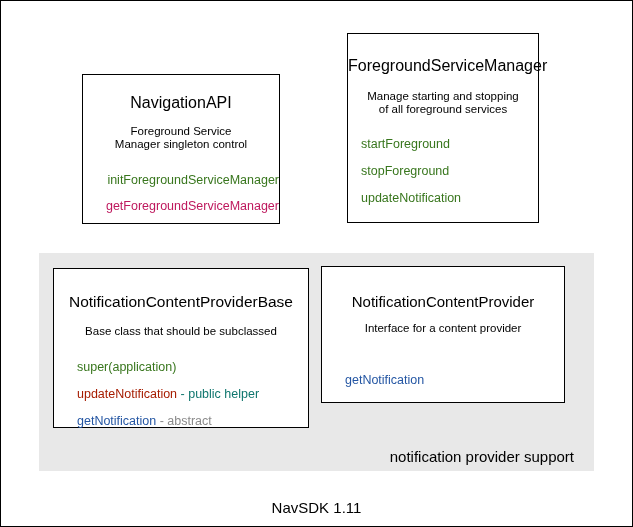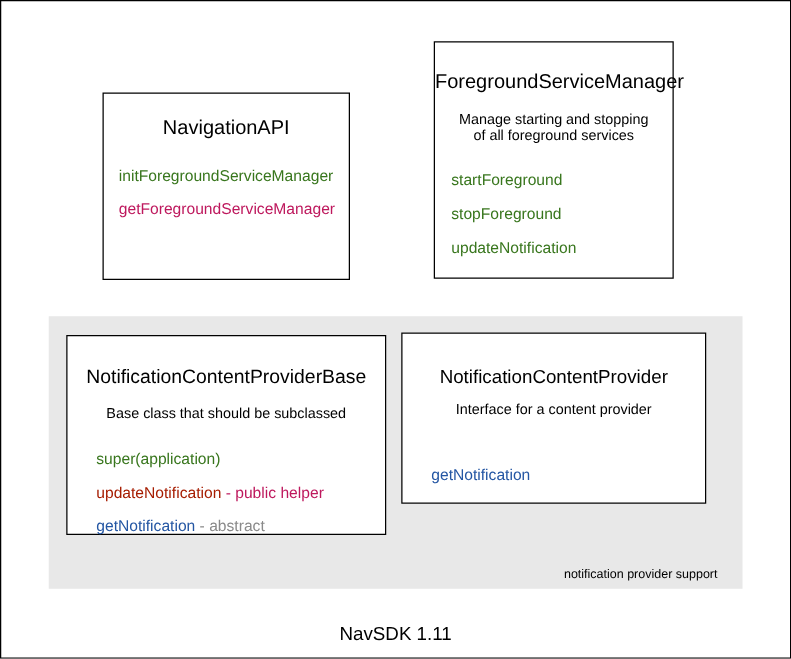--- a/index.html
+++ b/index.html
@@ -19,21 +19,21 @@
     left: 38px;
     top: 252px;
     width: 555px;
     height: 218px;
     background: #e8e8e8;
   }
   .group-label {
     position: absolute;
     right: 20px;
     bottom: 6px;
-    font-size: 10px;
+    font-size: 15px;
     color: #000000;
     white-space: nowrap;
   }
   .class-box {
     position: absolute;
     box-sizing: border-box;
     background: #ffffff;
     border: 1px solid #000000;
   }
   .box-title {
@@ -53,21 +53,21 @@
     line-height: 14px;
     white-space: nowrap;
   }
   .method .annotation { }
 
   
   #box-navigation-api { left: 81px; top: 73px; width: 198px; height: 150px; }
   #box-navigation-api .box-title { margin-top: 19px; }
   #box-navigation-api .box-desc  { margin-top: 13px; }
   #box-navigation-api .methods   { margin: 22px 0 0 12px; }
-  #box-navigation-api .method    { margin-bottom: 12px; }
+  #box-navigation-api .method    { margin-bottom: 12px; text-align: right; }
 
   
   #box-foreground-service-manager { left: 346px; top: 32px; width: 192px; height: 190px; }
   #box-foreground-service-manager .box-title { margin-top: 23px; }
   #box-foreground-service-manager .box-desc  { margin-top: 15px; }
   #box-foreground-service-manager .methods   { margin: 21px 0 0 13px; }
   #box-foreground-service-manager .method    { margin-bottom: 13px; }
 
   
   #box-notification-content-provider-base { left: 52px; top: 267px; width: 256px; height: 160px; }
@@ -96,20 +96,24 @@
 <body>
 
 <div class="canvas">
 
   <div class="group-region" style="background: rgb(232, 232, 232);">
     <div class="group-label">notification provider support</div>
   </div>
 
   <div class="class-box" id="box-navigation-api">
     <div class="box-title">NavigationAPI</div>
+    <div class="box-desc">
+      <div>Foreground Service</div>
+      <div>Manager singleton control</div>
+    </div>
     <div class="methods">
       <div class="method">
         <span style="color: rgb(56, 118, 29);">initForegroundServiceManager</span>
       </div>
       <div class="method">
         <span style="color: #be185d;">getForegroundServiceManager</span>
       </div>
     </div>
   </div>
 
@@ -135,21 +139,21 @@
   <div class="class-box" id="box-notification-content-provider-base">
     <div class="box-title">NotificationContentProviderBase</div>
     <div class="box-desc">
       <div>Base class that should be subclassed</div>
     </div>
     <div class="methods">
       <div class="method">
         <span style="color: rgb(56, 118, 29);">super(application)</span>
       </div>
       <div class="method">
-        <span style="color: rgb(166, 28, 0);">updateNotification</span><span class="annotation" style="color: #be185d;"> - public helper</span>
+        <span style="color: rgb(166, 28, 0);">updateNotification</span><span class="annotation" style="color: #0f766e;"> - public helper</span>
       </div>
       <div class="method">
         <span style="color: rgb(36, 86, 163);">getNotification</span><span class="annotation" style="color: rgb(138, 138, 138);"> - abstract</span>
       </div>
     </div>
   </div>
 
   <div class="class-box" id="box-notification-content-provider">
     <div class="box-title">NotificationContentProvider</div>
     <div class="box-desc">

